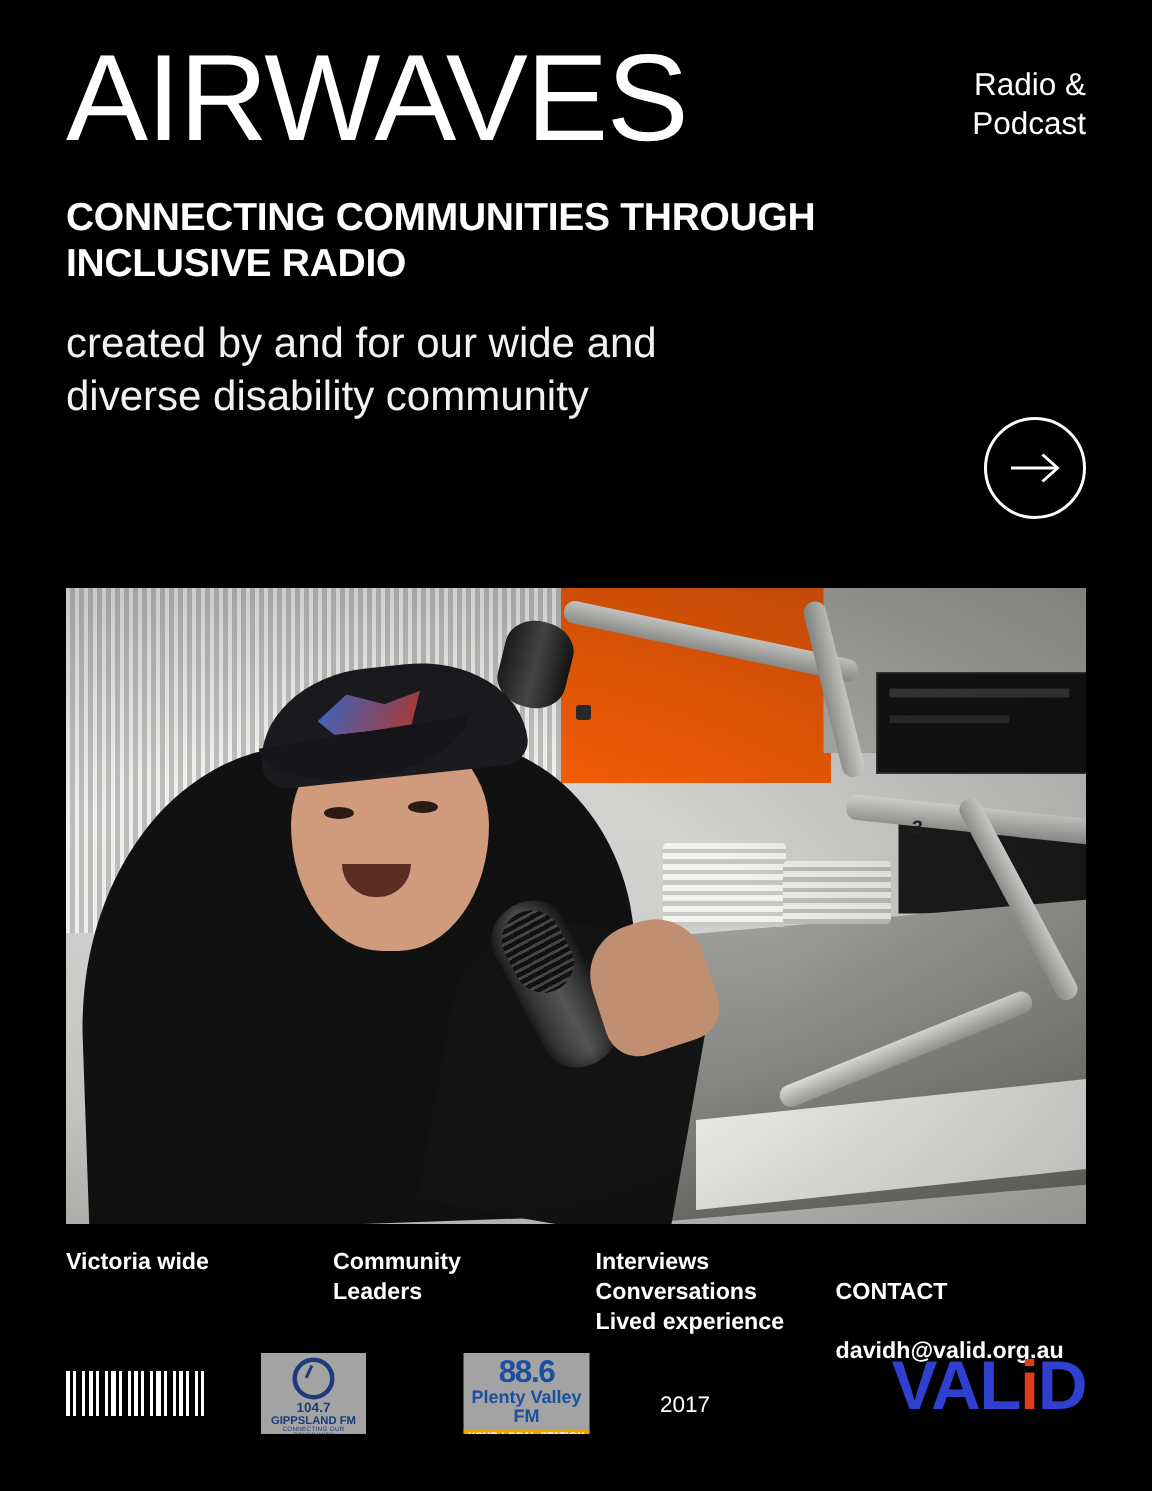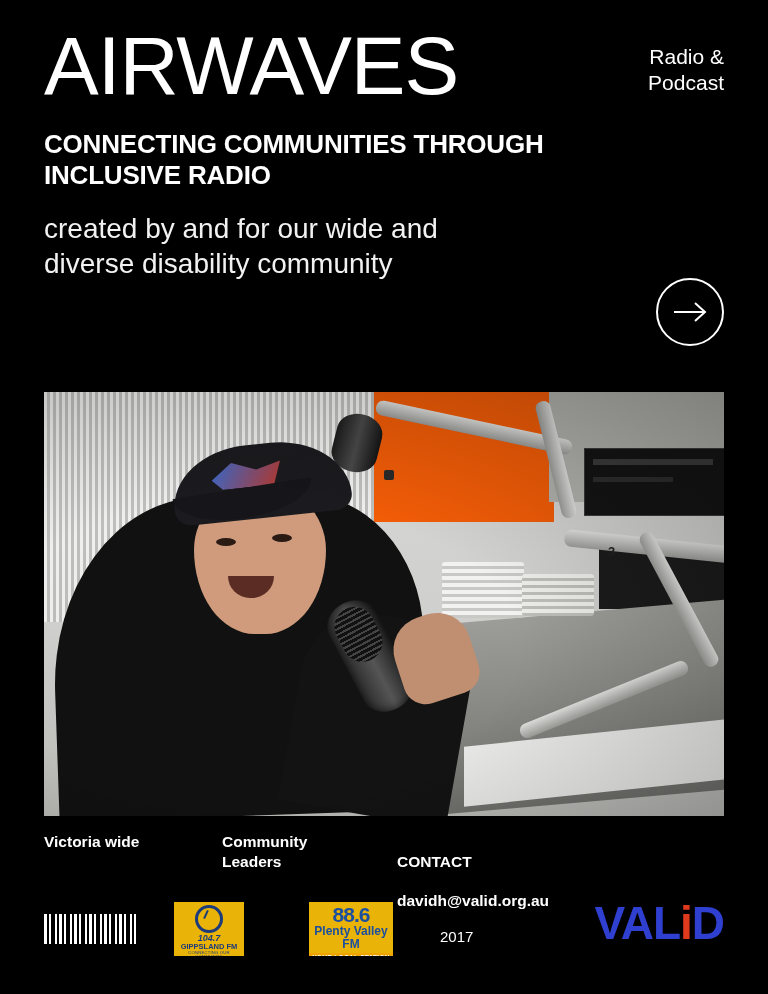--- a/index.html
+++ b/index.html
@@ -314,42 +314,41 @@
     position: absolute;
     left: 0; top: 14px;
     width: 92px; height: 30px;
     background: repeating-linear-gradient(90deg,
       #ffffff 0 3px, #000000 3px 5px,
       #ffffff 5px 7px, #000000 7px 11px,
       #ffffff 11px 13px, #000000 13px 15px);
   }
   .logo-box {
     position: absolute;
-    background: #eab308;
+    background: #a3a3a3;
     box-sizing: border-box;
     overflow: hidden;
     text-align: center;
   }
   .logo-gippsland {
     left: 130px; top: 2px; width: 70px; height: 54px;
     padding-top: 3px;
   }
   .logo-gippsland .lg-dial {
     width: 22px; height: 22px; margin: 0 auto;
     border: 3px solid #1b3b7a; border-radius: 50%;
     position: relative;
   }
   .logo-gippsland .lg-dial:after {
     content:""; position:absolute; left: 7px; top: 2px; width: 2px; height: 9px; background:#1b3b7a;
     transform: rotate(25deg);
   }
   .logo-gippsland .lg-num {
     font-size: 9px; font-weight: bold; color: #1b3b7a; line-height: 1;
     margin-top: 1px;
-    font-style: italic;
   }
   .logo-gippsland .lg-name {
     font-size: 7.5px; font-weight: bold; color: #1b3b7a; line-height: 1.05;
   }
   .logo-gippsland .lg-tag {
     font-size: 4.2px; color: #1b3b7a; line-height: 1.1; letter-spacing: .2px;
   }
   .logo-plenty {
     left: 265px; top: 2px; width: 84px; height: 54px;
     padding-top: 2px;
@@ -447,20 +446,23 @@
       <div class="hand"></div>
       <div class="photo-shade"></div>
     </div>
   </div>
 
   <div class="footer">
     <div class="foot-cols">
       <div class="col c1">Victoria wide</div>
       <div class="col c2">Community
 Leaders</div>
+      <div class="col c3">Interviews
+Conversations
+Lived experience</div>
       <div class="col c4">
         <div class="contact-label">CONTACT</div>
         <div class="contact-email">davidh@valid.org.au</div>
       </div>
     </div>
   </div>
 
   <div class="bottom-row">
     <div class="barcode"></div>
 

